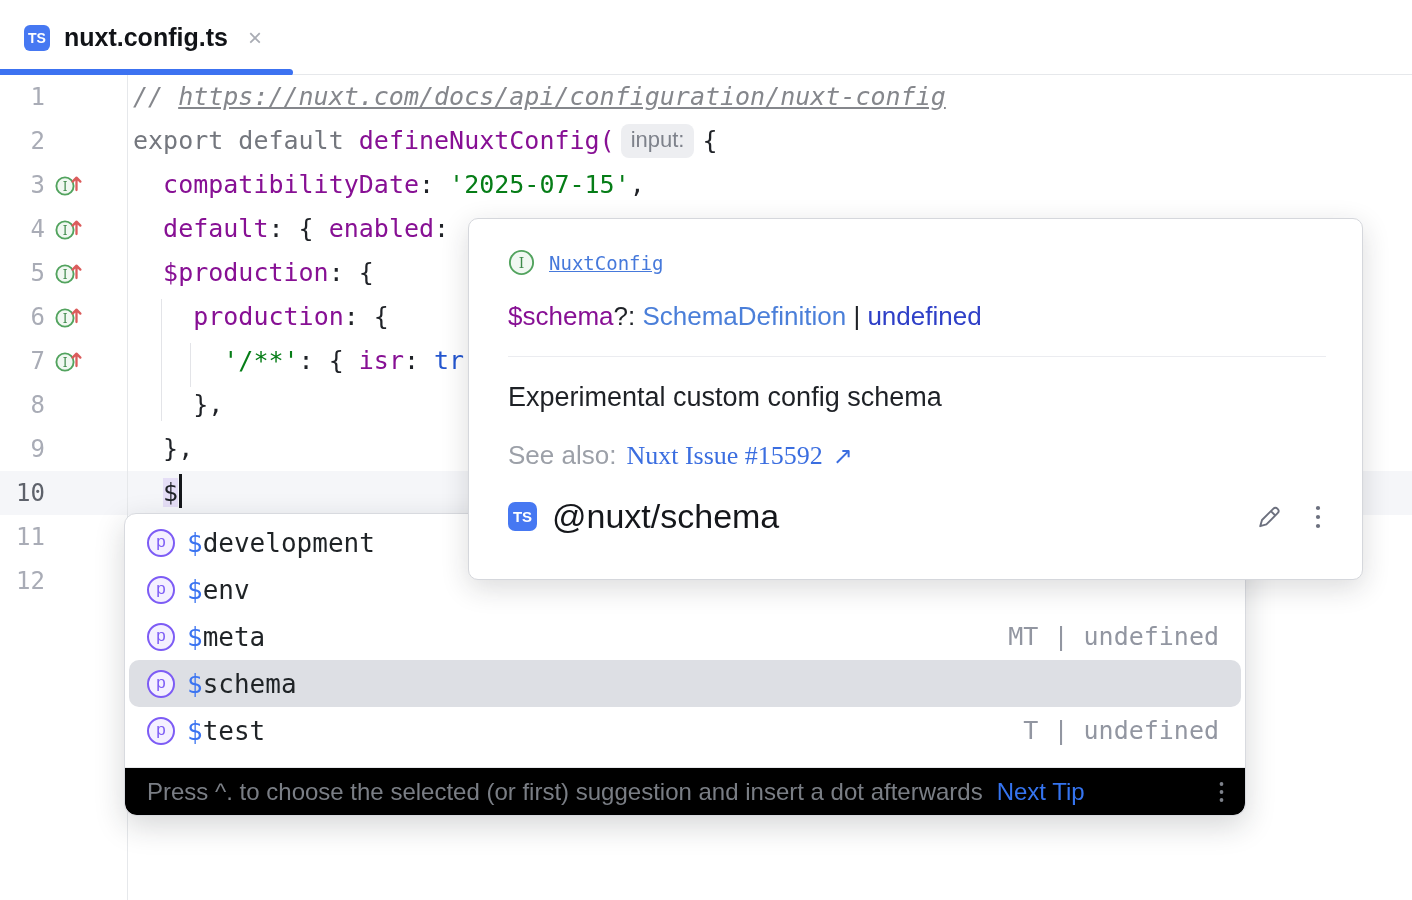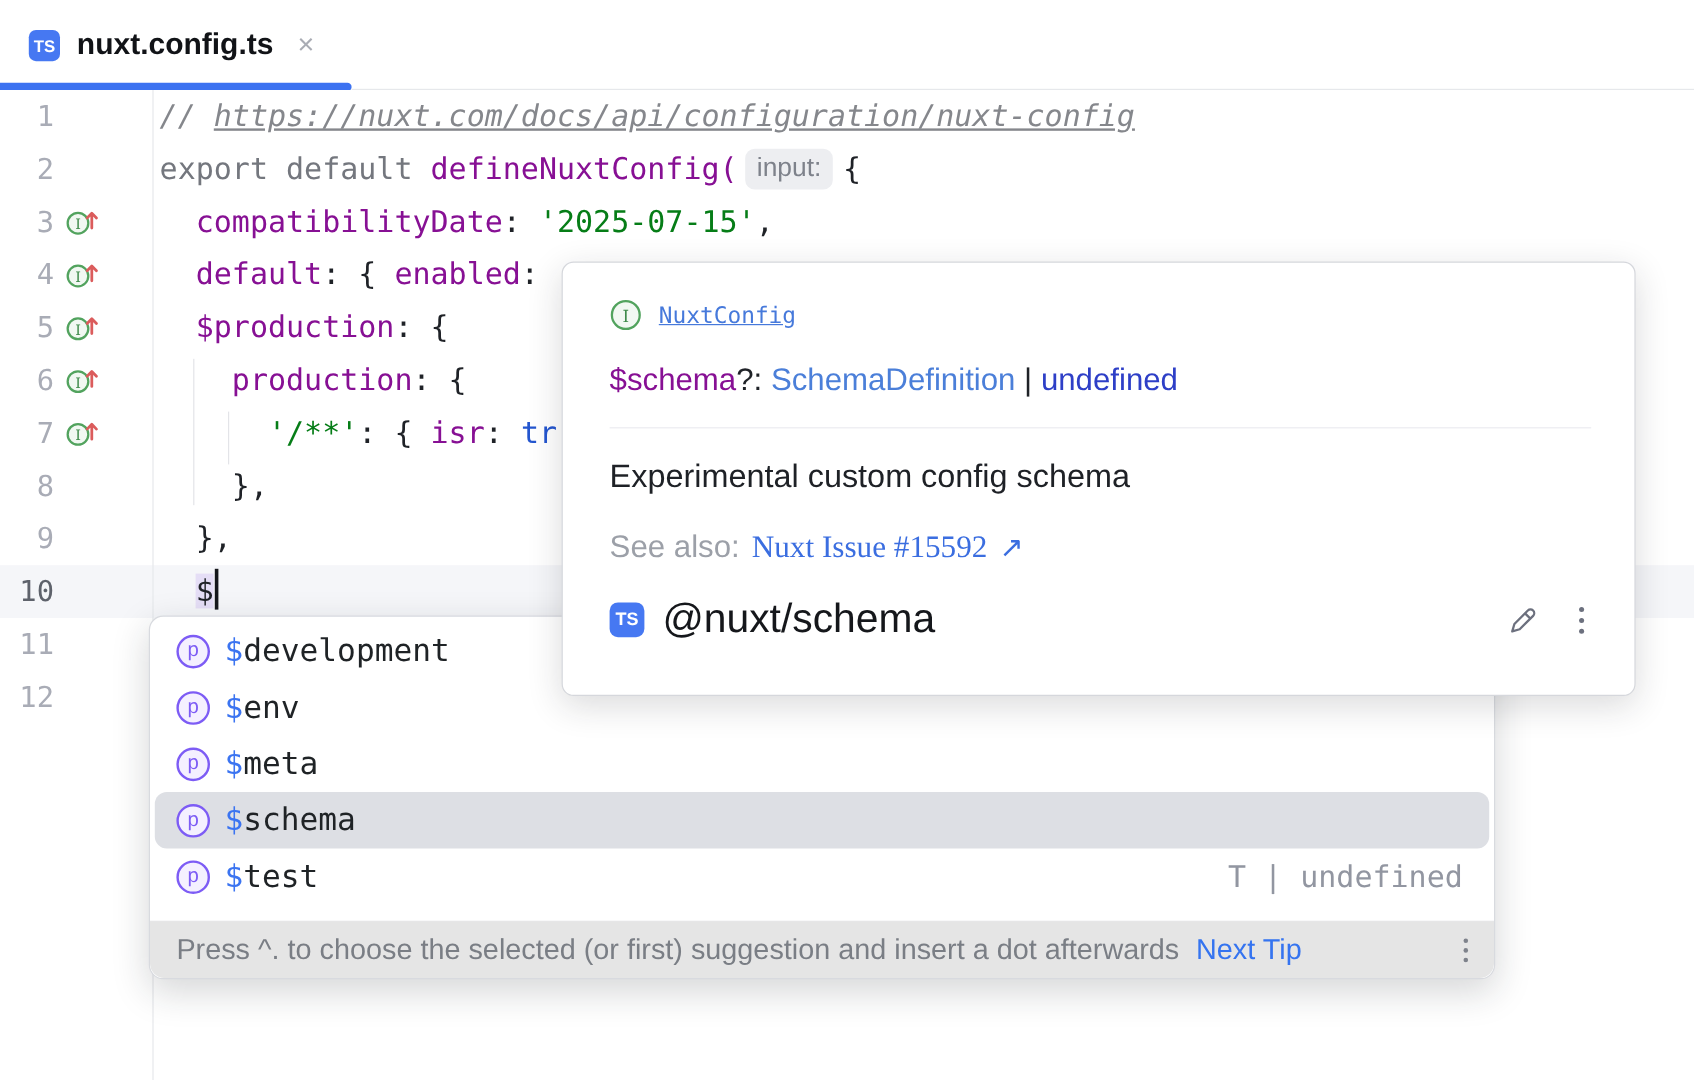--- a/index.html
+++ b/index.html
@@ -61,21 +61,21 @@
 
   
   .completion { position:absolute; left:124px; top:438px; width:1122px; height:303px; background:#ffffff; border:1px solid #D8DADF; border-radius:12px; box-shadow:0 10px 30px rgba(30,33,40,.18); z-index:10; overflow:hidden; }
   .comp-list { padding:5px 4px 2px 4px; }
   .comp-item { position:relative; height:47px; display:flex; align-items:center; padding:0 22px 0 18px; border-radius:10px; cursor:pointer; }
   .comp-item.selected { background:#DDDFE4; }
   .kind-icon { width:28px; height:28px; flex:0 0 28px; border-radius:50%; border:2px solid #7D5CF5; background:#F4F0FF; color:#7D5CF5; font-size:17px; display:inline-flex; align-items:center; justify-content:center; margin-right:12px; padding-bottom:2px; }
   .comp-label { font-family:"DejaVu Sans Mono", monospace; font-size:26px; color:#1F2326; }
   .comp-label .dollar { color:#3B74F1; }
   .comp-detail { margin-left:auto; font-family:"DejaVu Sans Mono", monospace; font-size:25px; color:#9296A1; }
-  .comp-hint { position:absolute; left:0; bottom:0; width:100%; height:48px; background:#e5e5e5; border-top:1px solid #E8E9EC; display:flex; align-items:center; padding:0 20px 0 22px; border-radius:0 0 12px 12px; }
+  .comp-hint { position:absolute; left:0; bottom:0; width:100%; height:48px; background:#000000; border-top:1px solid #E8E9EC; display:flex; align-items:center; padding:0 20px 0 22px; border-radius:0 0 12px 12px; }
   .hint-text { font-size:24px; color:#7A7E85; }
   .hint-link { font-size:24px; color:#3574F0; margin-left:14px; cursor:pointer; }
   .hint-kebab { margin-left:auto; cursor:pointer; display:inline-flex; }
 </style>
 </head>
 <body>
 
 <div class="tabbar">
   <div class="tab">
     <span class="ts-icon">TS</span>
@@ -233,20 +233,21 @@
           <span class="kind-icon">p</span>
           <span class="comp-label"><span class="dollar">$</span>development</span>
         </div>
         <div class="comp-item">
           <span class="kind-icon">p</span>
           <span class="comp-label"><span class="dollar">$</span>env</span>
         </div>
         <div class="comp-item">
           <span class="kind-icon">p</span>
           <span class="comp-label"><span class="dollar">$</span>meta</span>
+          <span class="comp-detail">MT | undefined</span>
         </div>
         <div class="comp-item selected">
           <span class="kind-icon">p</span>
           <span class="comp-label"><span class="dollar">$</span>schema</span>
         </div>
         <div class="comp-item">
           <span class="kind-icon">p</span>
           <span class="comp-label"><span class="dollar">$</span>test</span>
           <span class="comp-detail">T | undefined</span>
         </div>

